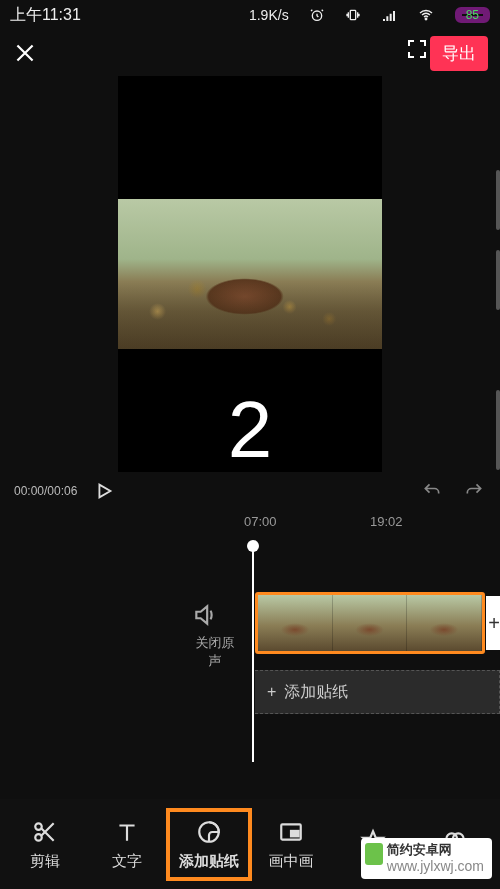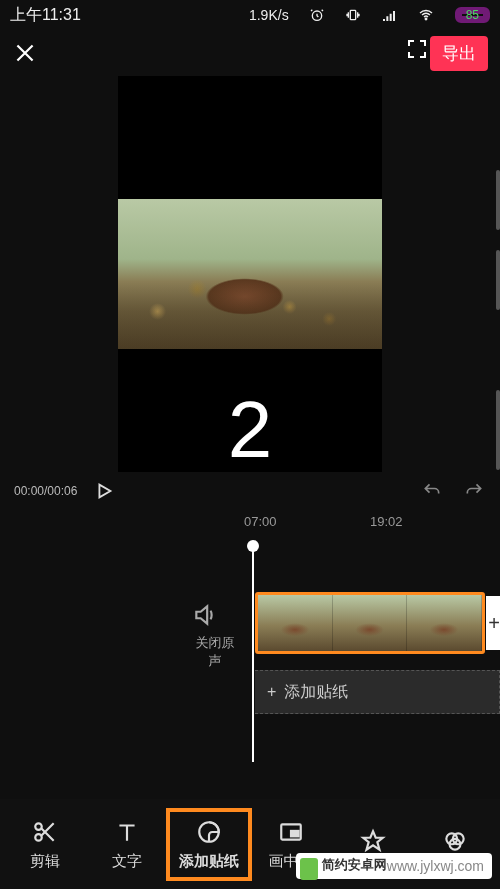--- a/index.html
+++ b/index.html
@@ -215,21 +215,21 @@
 .sb { width: 4px; background:#555; border-radius:2px; position:absolute; right:0;}
 .watermark-logo {
   position: absolute;
   right: 8px;
   bottom: 10px;
   background: #fff;
   color: #333;
   font-size: 13px;
   padding: 5px 8px 5px 26px;
   border-radius: 4px;
-  display:flex; flex-direction:row; line-height:1.15;
+  display:flex; flex-direction:column; line-height:1.15;
 }
 .watermark-logo::before{
   content:"";
   position:absolute; left:4px; top:5px;
   width:18px; height:22px;
   background:#6cc24a;
   border-radius:3px;
 }
 .wm-top{font-size:13px;font-weight:600;}
 .wm-bot{font-size:14px;color:#888;}

